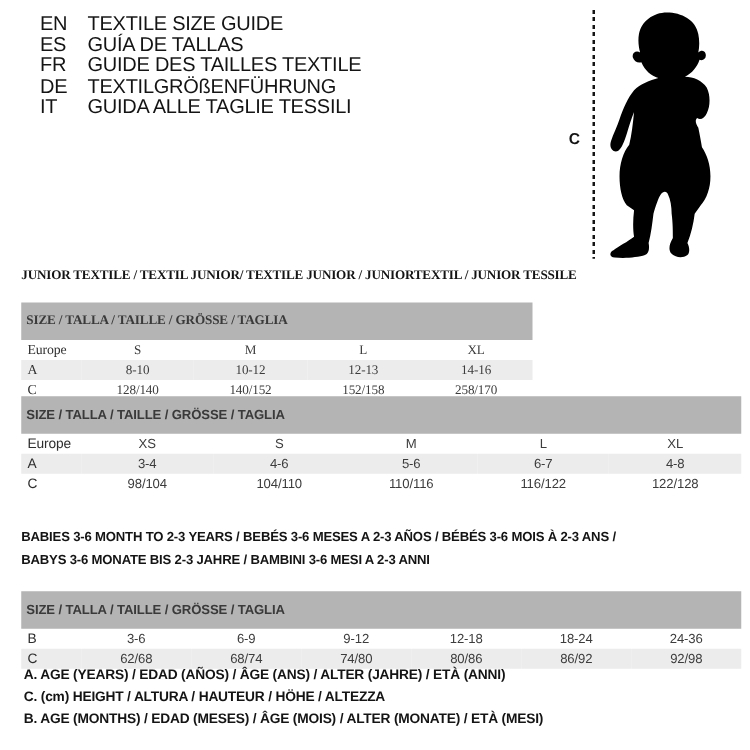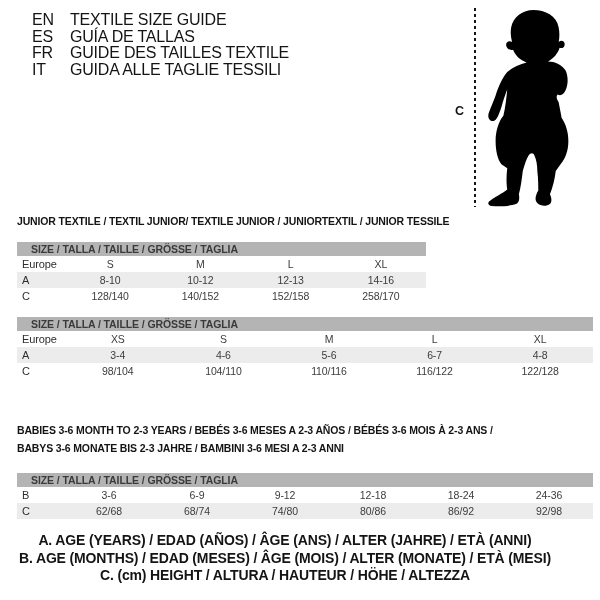--- a/index.html
+++ b/index.html
@@ -13,55 +13,59 @@
              line-height:16.6px;letter-spacing:-0.2px;color:#141414;}
   .lang-row{display:flex;white-space:nowrap;}
   .lang-code{width:38px;flex:0 0 38px;}
   
   .figure-c{position:absolute;left:455px;top:104px;font-weight:bold;font-size:12.5px;color:#141414;}
   .dash-line{position:absolute;left:474px;top:8px;width:2px;height:199px;
              background:repeating-linear-gradient(to bottom,#141414 0 3px,transparent 3px 6px);}
   .toddler{position:absolute;left:483px;top:4px;width:97px;height:208px;}
   
   .section{position:absolute;left:17px;}
-  .s1{top:214px;width:409px;}
+  .s1{top:214px;width:409px;font-family:Liberation Serif, serif;}
   .s2{top:317px;width:576px;}
   .s3{top:422px;width:576px;}
   .tbl-title{font-weight:bold;font-size:10.5px;letter-spacing:-0.15px;
              line-height:14px;white-space:nowrap;color:#141414;}
   .s1 .tbl-title,.s2 .tbl-title{margin-bottom:14px;}
   .s3 .title-wrap{margin-bottom:16px;}
   .s3 .tbl-title{line-height:17.5px;margin-bottom:0;}
   table{border-collapse:collapse;width:100%;table-layout:fixed;}
   th.bar{background:#b4b4b4;text-align:left;font-weight:bold;font-size:10.5px;
-         color:#3a3a3a;height:14px;line-height:14px;padding:0 0 0 14px;letter-spacing:-0.1px;}
+         color:#3a3a3a;height:30px;line-height:14px;padding:0 0 0 4px;letter-spacing:-0.1px;}
   td{height:16px;padding:0;text-align:center;font-size:10.5px;font-weight:normal;
      color:#3c3c3c;letter-spacing:-0.1px;}
   td.lbl{text-align:left;padding-left:5px;color:#2e2e2e;font-size:11px;}
   tr.stripe{background:#ececec;}
   
-  .legend{position:absolute;left:19px;top:532px;font-weight:bold;font-size:14px;
-          line-height:17.6px;letter-spacing:-0.15px;color:#141414;text-align:center;}
+  .legend{position:absolute;left:19px;top:532px;font-weight:bold;font-size:11px;
+          line-height:17.6px;letter-spacing:-0.15px;color:#141414;}
   .legend-line{white-space:nowrap;}
 </style>
 </head>
 <body>
 
 <div class="lang-list">
   <div class="lang-row">
     <span class="lang-code">EN</span>
     <span class="lang-label">TEXTILE SIZE GUIDE</span>
   </div>
   <div class="lang-row">
     <span class="lang-code">ES</span>
     <span class="lang-label">GUÍA DE TALLAS</span>
   </div>
   <div class="lang-row">
     <span class="lang-code">FR</span>
     <span class="lang-label">GUIDE DES TAILLES TEXTILE</span>
+  </div>
+  <div class="lang-row">
+    <span class="lang-code">DE</span>
+    <span class="lang-label">TEXTILGRÖßENFÜHRUNG</span>
   </div>
   <div class="lang-row">
     <span class="lang-code">IT</span>
     <span class="lang-label">GUIDA ALLE TAGLIE TESSILI</span>
   </div>
 </div>
 
 <span class="figure-c">C</span>
 <div class="dash-line"></div>
 <svg class="toddler" viewBox="0 0 100 210" aria-hidden="true">
@@ -191,15 +195,15 @@
         <td>80/86</td>
         <td>86/92</td>
         <td>92/98</td>
       </tr>
     </tbody>
   </table>
 </div>
 
 <div class="legend">
   <div class="legend-line">A. AGE (YEARS) / EDAD (AÑOS) / ÂGE (ANS) / ALTER (JAHRE) / ETÀ (ANNI)</div>
+  <div class="legend-line">C. (cm) HEIGHT / ALTURA / HAUTEUR / HÖHE / ALTEZZA</div>
   <div class="legend-line">B. AGE (MONTHS) / EDAD (MESES) / ÂGE (MOIS) / ALTER (MONATE) / ETÀ (MESI)</div>
-  <div class="legend-line">C. (cm) HEIGHT / ALTURA / HAUTEUR / HÖHE / ALTEZZA</div>
 </div>
 
 </body></html>

